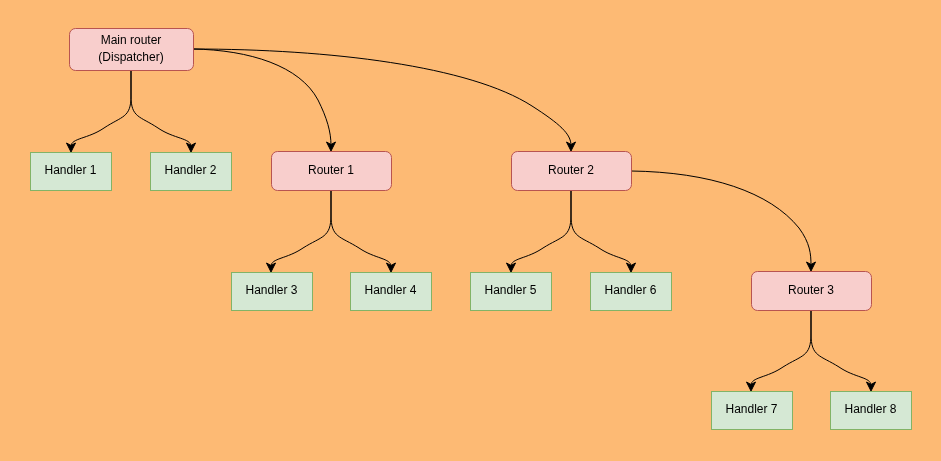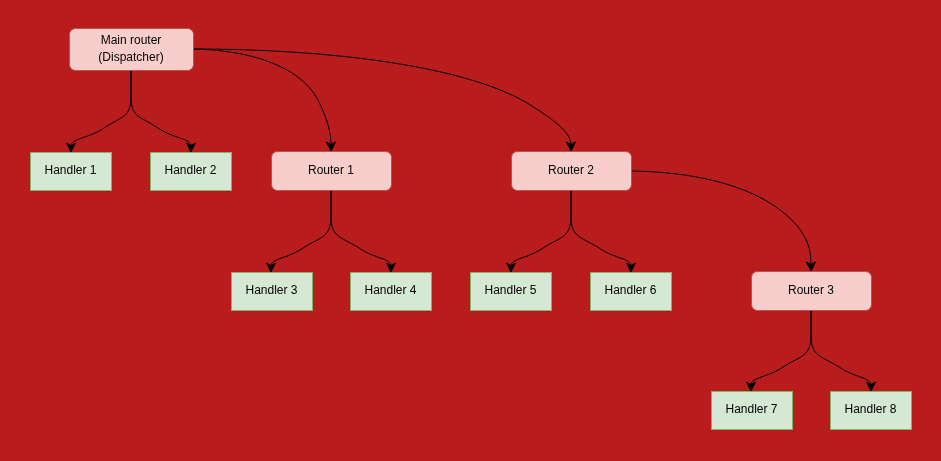--- a/index.html
+++ b/index.html
@@ -11,21 +11,21 @@
   body {
     width: 941px;
     height: 461px;
     overflow: hidden;
     font-family: "Liberation Sans", sans-serif;
   }
   #diagram-canvas {
     position: relative;
     width: 941px;
     height: 461px;
-    background: #b91c1c;
+    background: #fdba74;
   }
   svg.diagram-svg {
     position: absolute;
     left: 0;
     top: 0;
     width: 941px;
     height: 461px;
     display: block;
   }
   .node-box {

